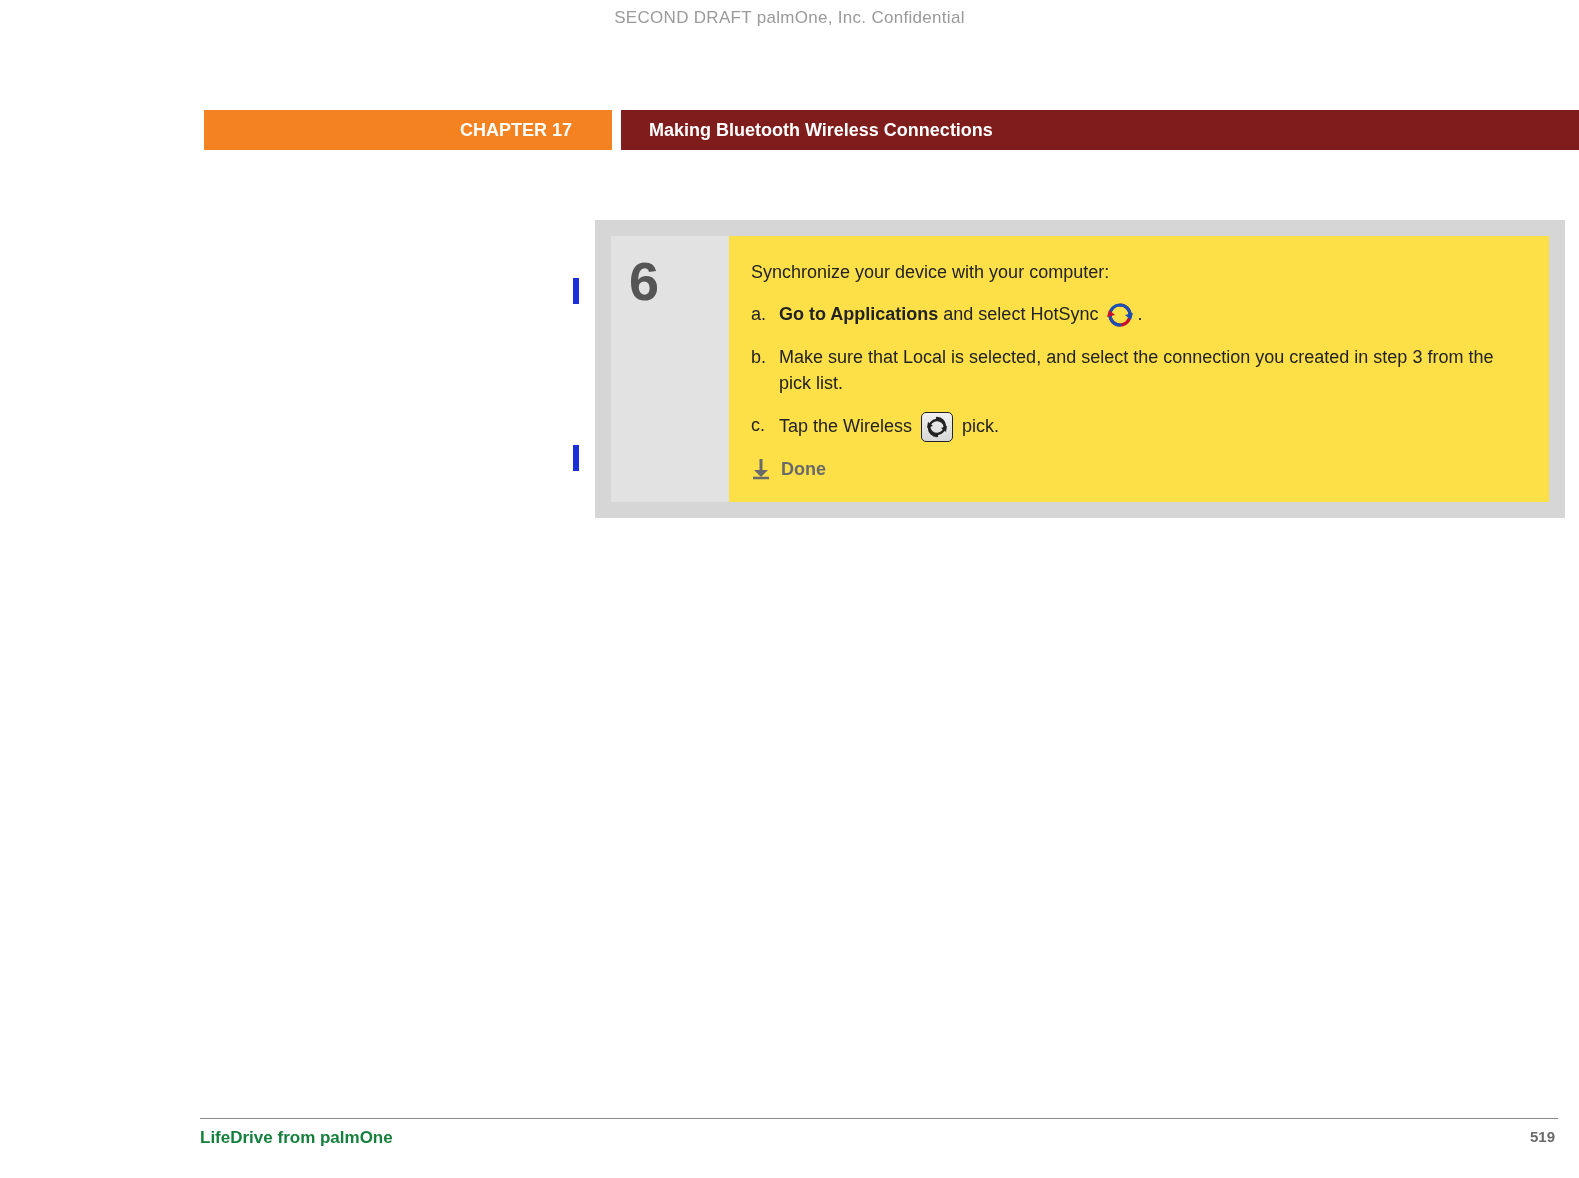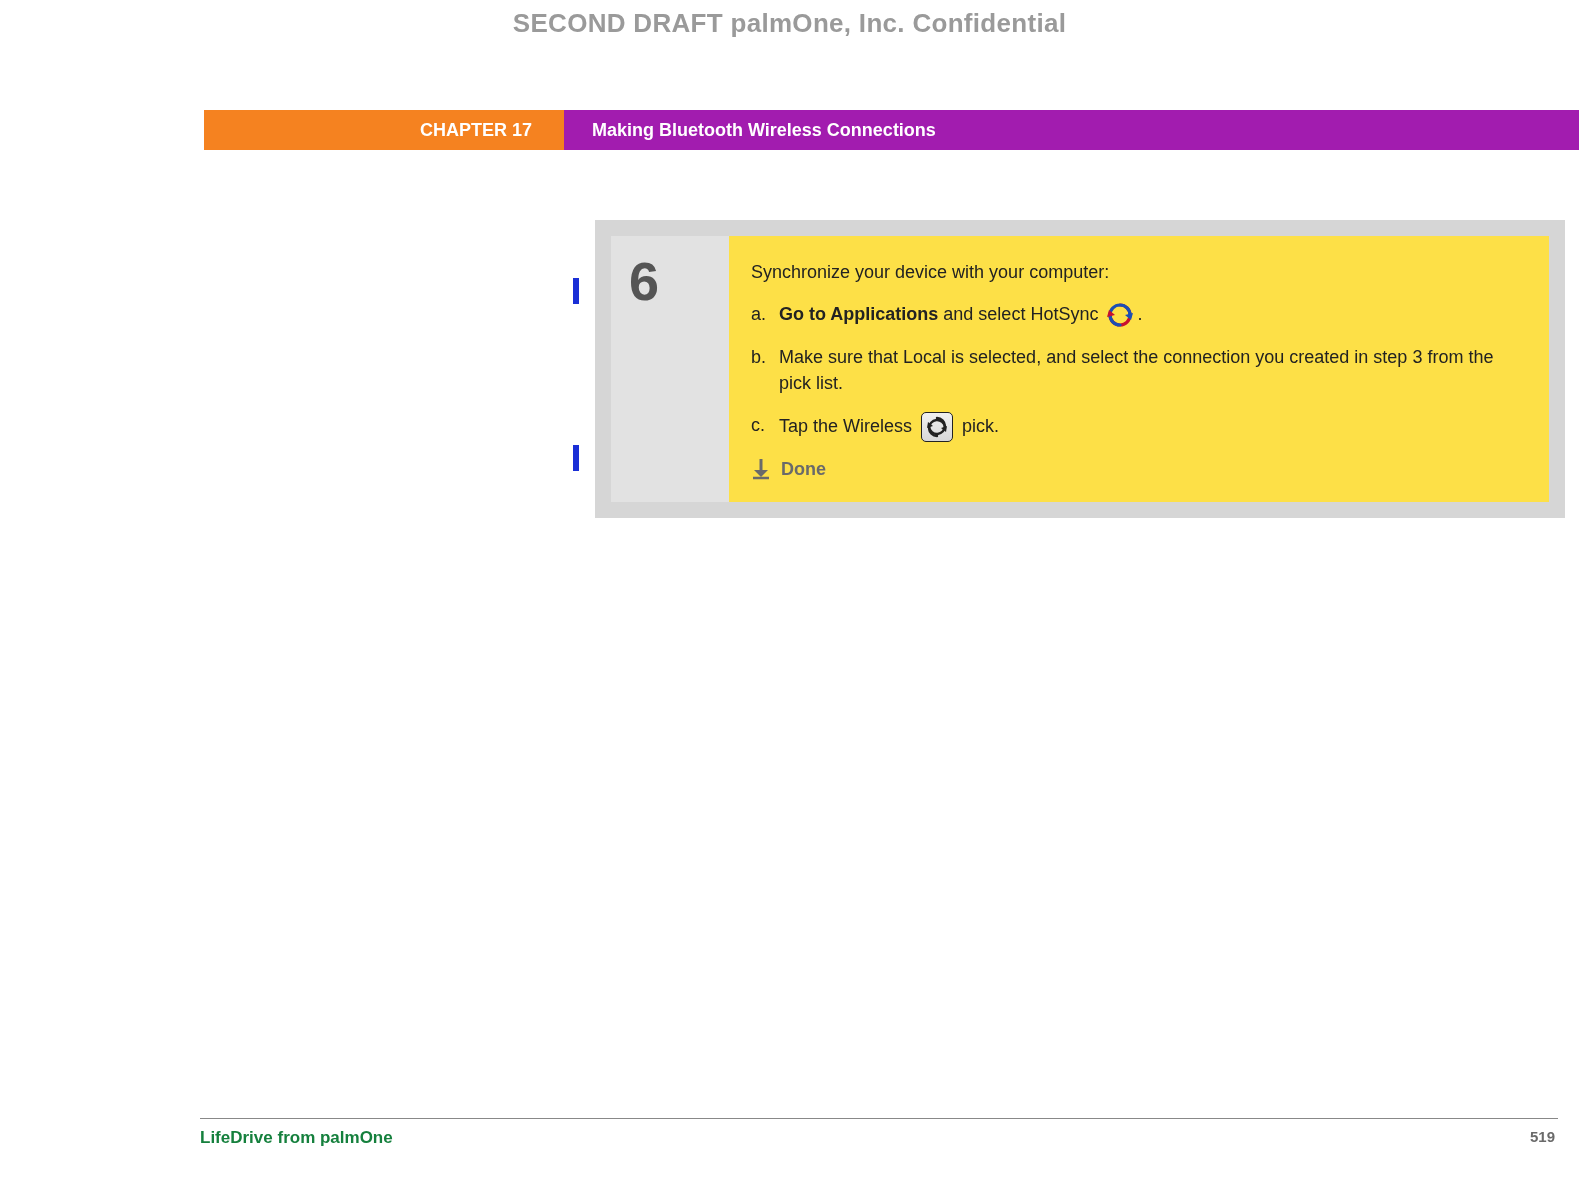--- a/index.html
+++ b/index.html
@@ -10,55 +10,55 @@
       height: 1178px;
       position: relative;
       overflow: hidden;
     }
     .watermark {
       position: absolute;
       top: 8px;
       left: 50%;
       transform: translateX(-50%);
       color: #9a9a9a;
-      font-size: 26px;
+      font-size: 17px;
       letter-spacing: 0.3px;
-      font-weight: bold;
     }
     .header-bar {
       position: absolute;
       top: 110px;
       left: 0;
       width: 1579px;
       height: 40px;
       display: flex;
     }
     .header-left {
       width: 204px;
       background: #ffffff;
     }
     .chapter-box {
-      width: 360px;
+      width: 408px;
       background: #f58220;
       display: flex;
       align-items: center;
       justify-content: flex-end;
-      padding-right: 32px;
+      padding-right: 40px;
     }
     .chapter-box span {
       color: #ffffff;
       font-weight: bold;
       font-size: 18px;
     }
     .title-box {
       flex: 1;
-      background: #a21caf;
+      background: #7f1d1d;
       display: flex;
       align-items: center;
       padding-left: 28px;
+      margin-left: 9px;
     }
     .title-box span {
       color: #ffffff;
       font-weight: bold;
       font-size: 18px;
     }
     .revbar {
       position: absolute;
       left: 573px;
       width: 6px;

